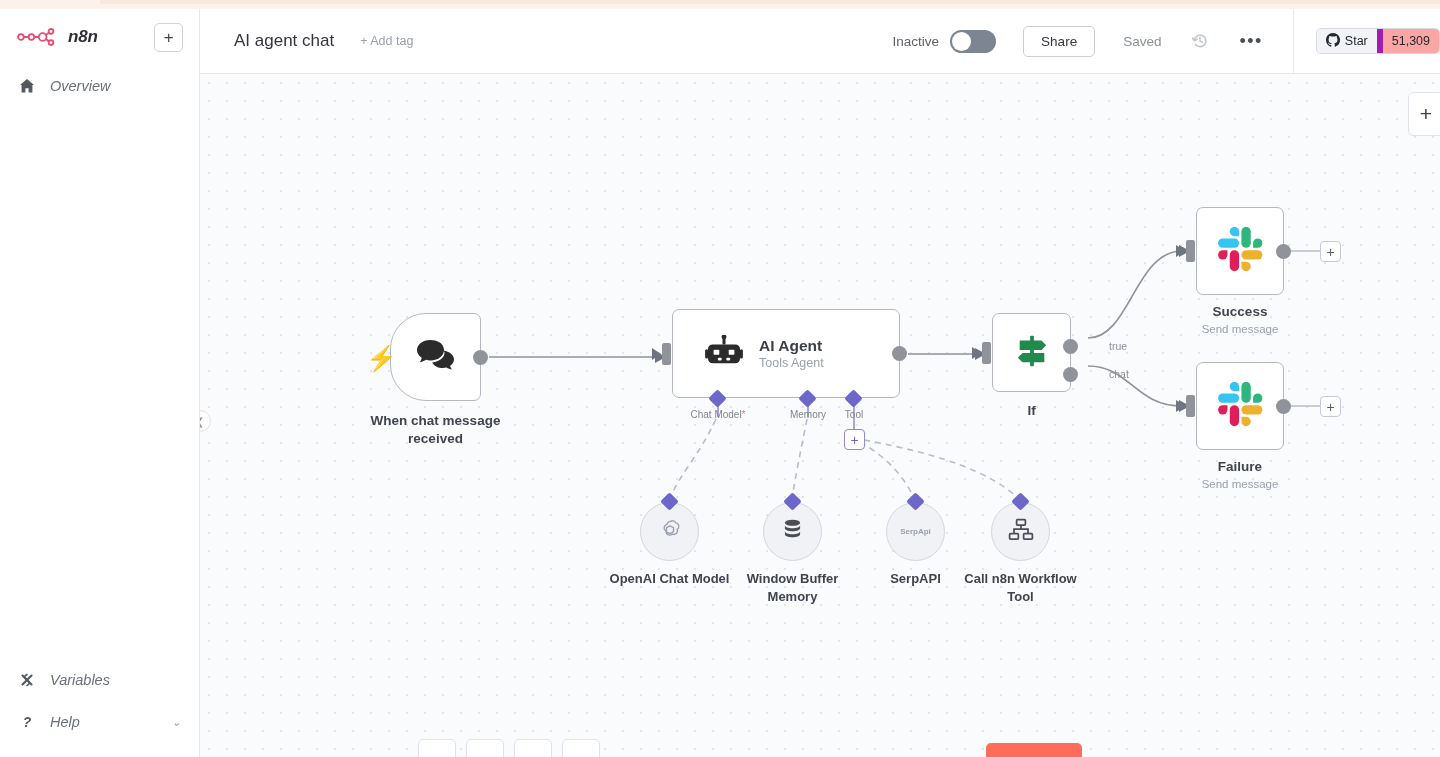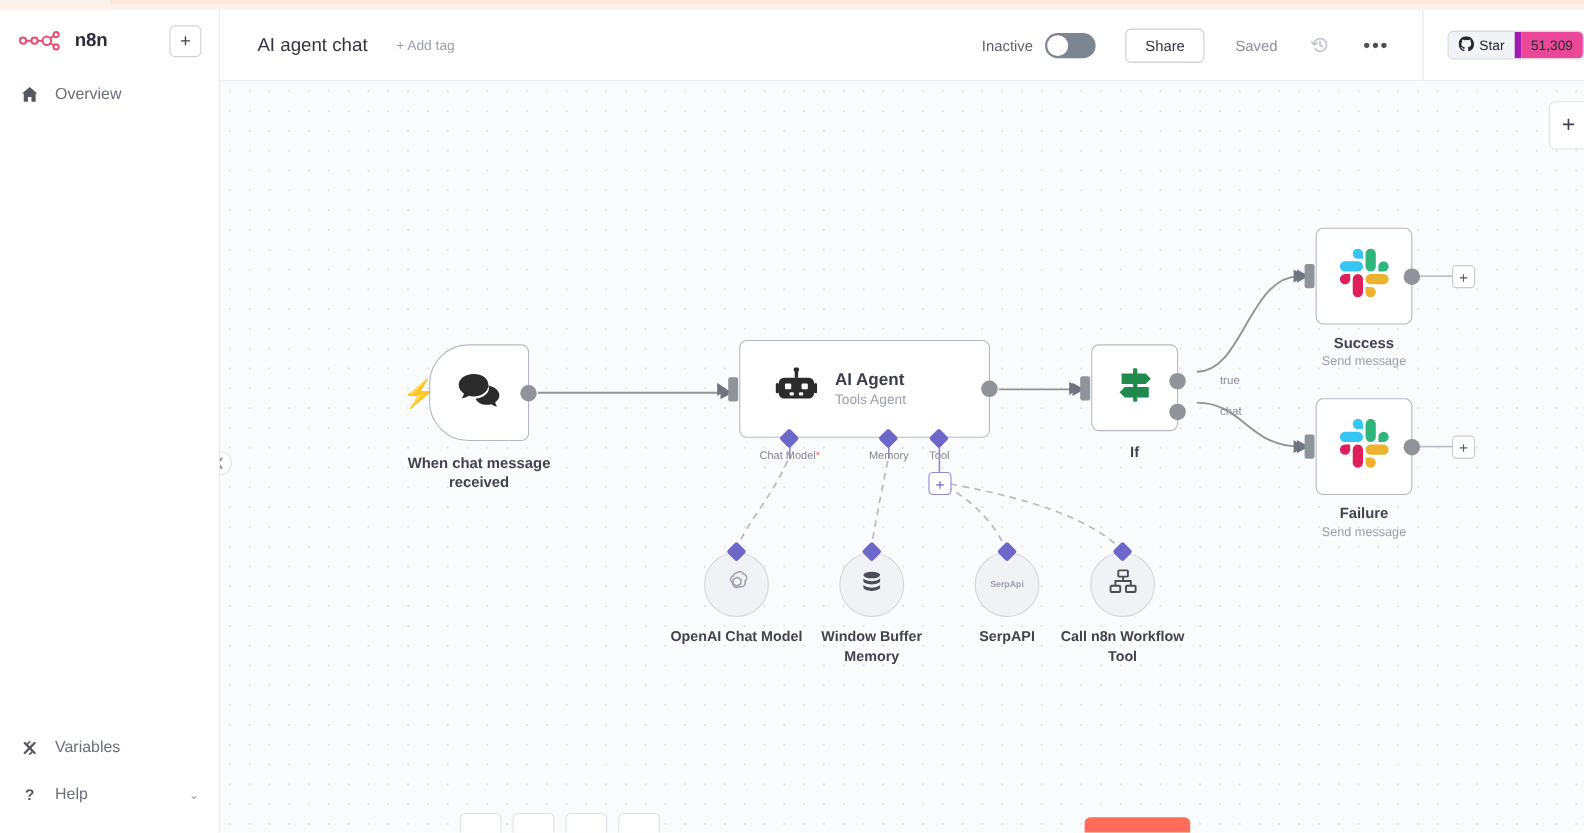--- a/index.html
+++ b/index.html
@@ -18,21 +18,21 @@
   }
   .top-banner-inner {
     position: absolute; left: 100px; top: 0; right: 0; height: 4px;
     background: #fae7df;
   }
 
   
   .sidebar {
     position: absolute; left: 0; top: 9px; width: 200px; height: 748px;
     background: #ffffff; border-right: 1px solid #e6e8ec;
-    display: flex; flex-direction: column;
+    display: flex; flex-direction: column; font-style: italic;
   }
   .brand-row {
     display: flex; align-items: center; height: 56px;
     padding: 0 16px; gap: 10px;
   }
   .brand-logo { width: 42px; height: 22px; flex: none; }
   .brand-name {
     font-size: 17px; font-weight: bold; color: #2d2e3a;
     letter-spacing: -.2px;
   }
@@ -95,21 +95,21 @@
   .gh-group {
     margin-left: 22px; display: flex; align-items: stretch;
     border: 1px solid #d6dae0; border-radius: 5px; overflow: hidden; height: 26px;
   }
   .gh-star {
     display: flex; align-items: center; gap: 5px; padding: 0 9px;
     background: #f2f3f6; font-size: 12.5px; color: #24292f; cursor: pointer;
     border-right: 6px solid #a21caf;
   }
   .gh-count {
-    display: flex; align-items: center; padding: 0 9px; background: #ec4899;
+    display: flex; align-items: center; padding: 0 9px; background: #fca5a5;
     font-size: 12.5px; color: #24292f;
   }
 
   
   .tabs {
     position: absolute; left: 754px; top: 58px;
     display: flex; gap: 0; background: #e8e9f2;
     border-radius: 7px; padding: 4px; z-index: 20;
   }
   .tab {

